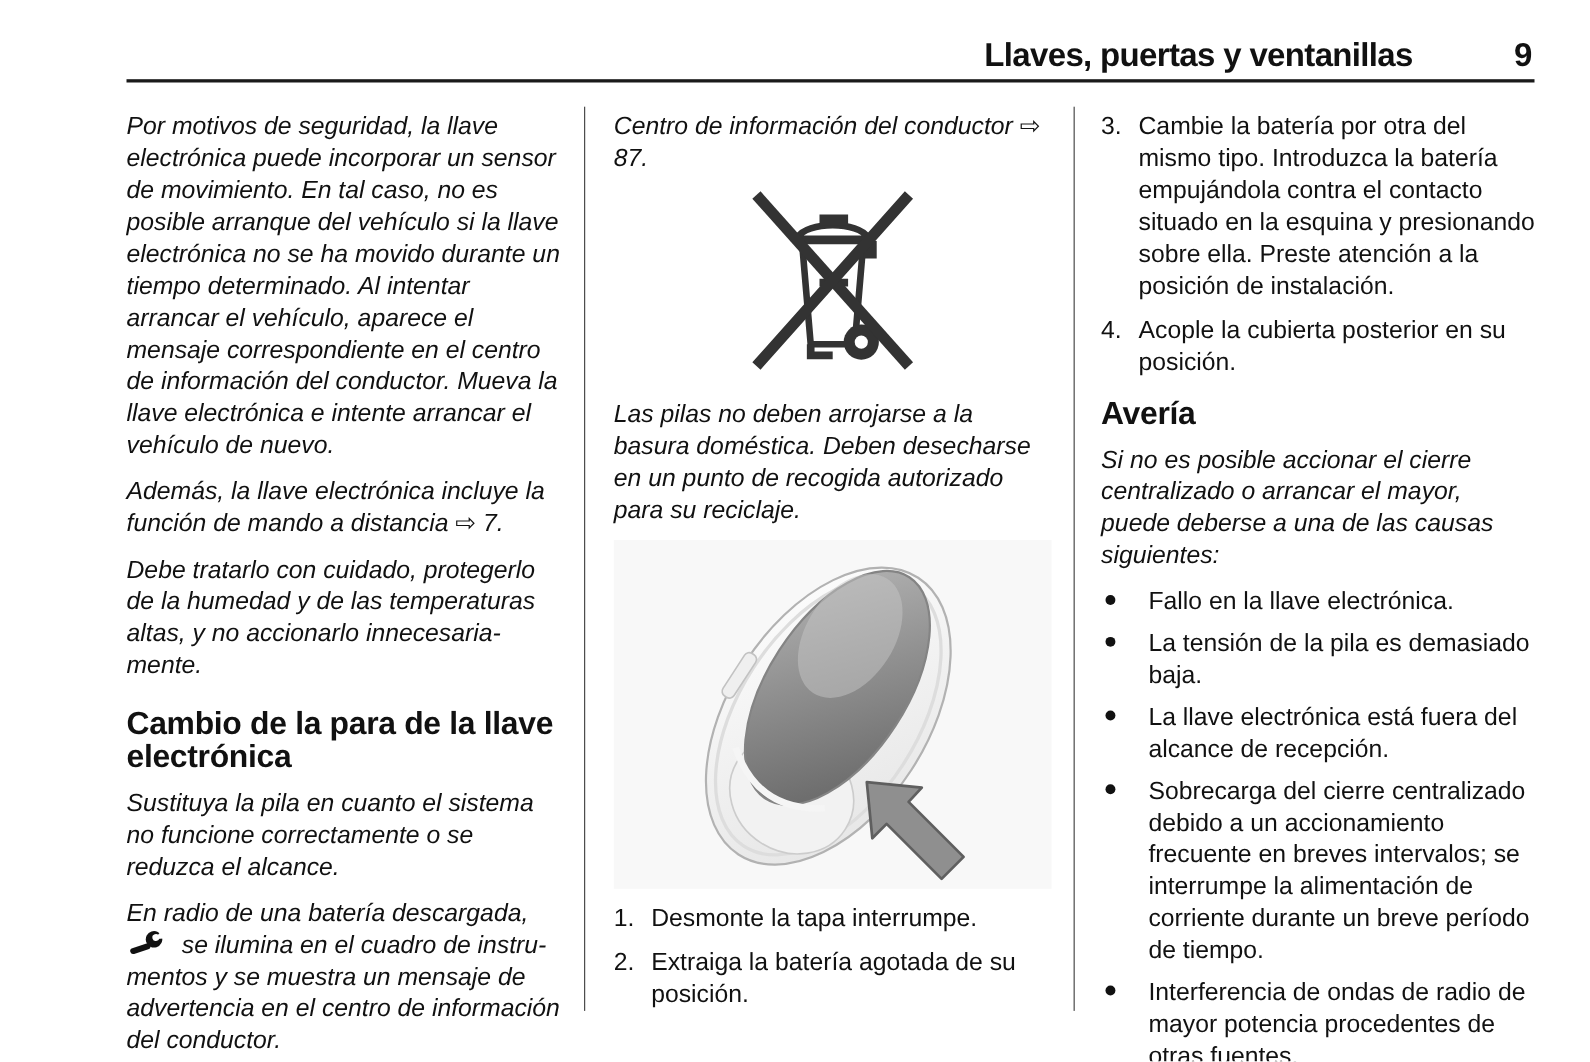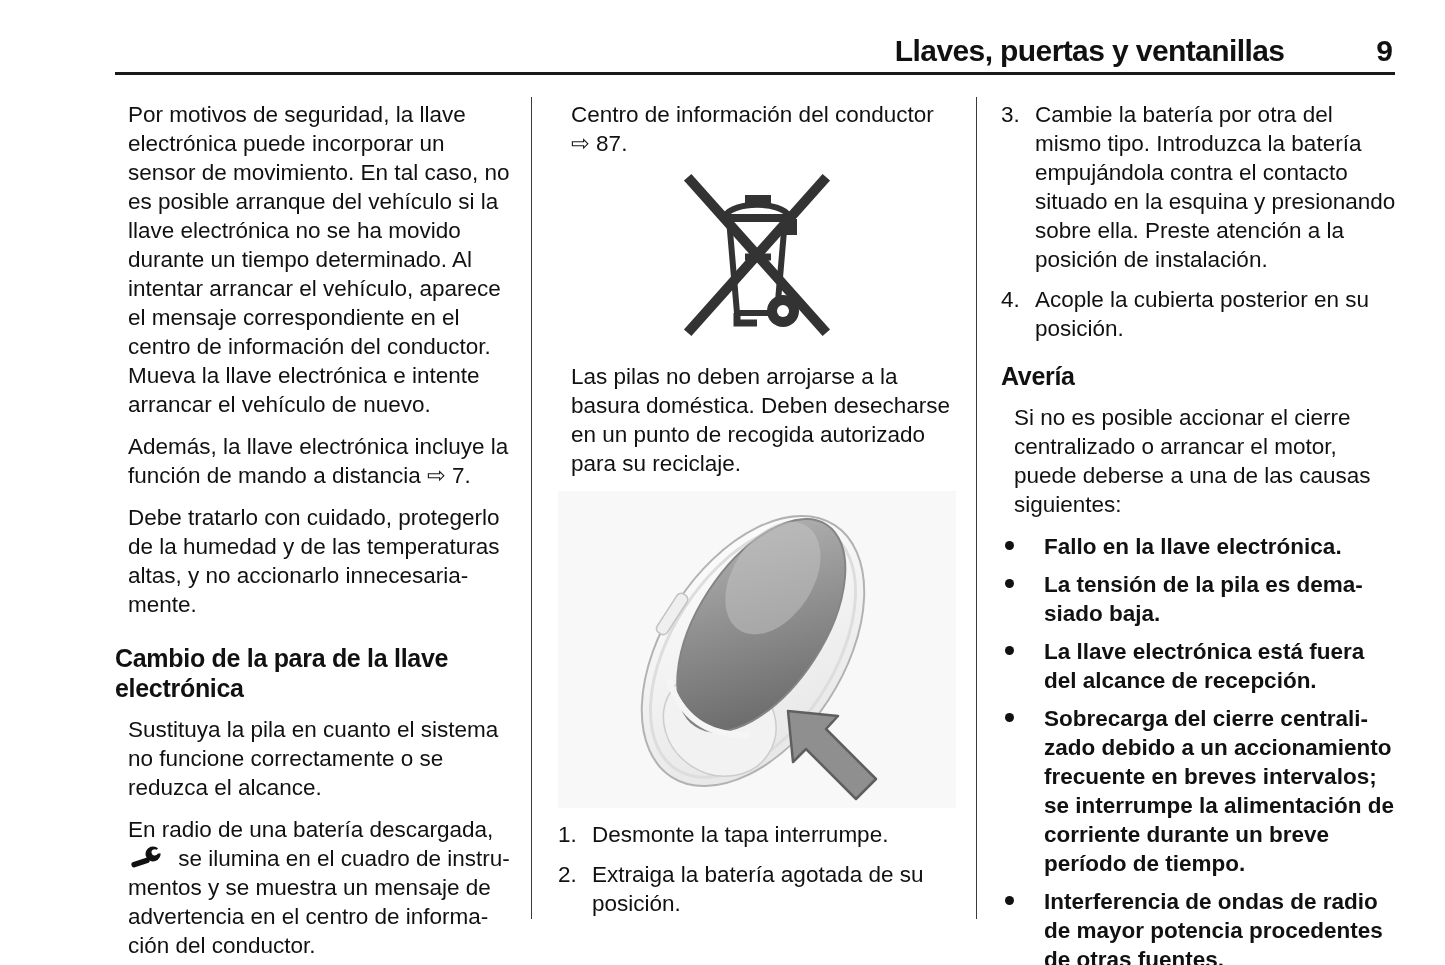--- a/index.html
+++ b/index.html
@@ -28,23 +28,23 @@
   }
   
   .col{position:absolute;top:100px;font-size:22.5px;line-height:29px;}
   .col1{left:115px;width:396px;}
   .col2{left:558px;width:398px;}
   .col3{left:1001px;width:395px;}
   .divider{position:absolute;top:97px;height:822px;width:1px;background:#3a3a3a;}
   .divider.d1{left:531px;}
   .divider.d2{left:976px;}
 
-  p{margin:0 0 13px 13px;}
+  p{margin:0 0 13px 0;font-style:italic;}
   .col h2{
-    font-size:25px;line-height:30px;font-weight:bold;
+    font-size:29px;line-height:30px;font-weight:bold;
     margin:24px 0 12px 0;letter-spacing:-0.3px;
   }
   .col3 h2{margin-top:18px;}
 
   
   .wrench{display:inline-block;vertical-align:-4px;margin:0 7px 0 1px;}
 
   
   .weee-wrap{text-align:center;margin:6px 0 16px 0;}
 
@@ -56,21 +56,21 @@
 
   
   .step{display:flex;margin:0 0 11px 0;}
   .step-num{flex:0 0 34px;}
   .step-text{flex:1;}
 
   
   .bullet{display:flex;margin:0 0 9px 0;}
   .dot-wrap{flex:0 0 43px;padding-top:9px;padding-left:4px;box-sizing:border-box;}
   .dot{display:block;width:9px;height:9px;border-radius:50%;background:#111;}
-  .bullet-text{flex:1;font-weight:bold;}
+  .bullet-text{flex:1;}
 </style>
 </head>
 <body>
 
 <div class="page">
 
   <div class="header">
     <span class="title">Llaves, puertas y ventanillas</span>
     <span class="pageno">9</span>
   </div>
@@ -175,21 +175,21 @@
     <div class="step">
       <span class="step-num">3.</span>
       <span class="step-text">Cambie la batería por otra del mismo tipo. Introduzca la batería empujándola contra el contacto situado en la esquina y presio­nando sobre ella. Preste atención a la posición de instalación.</span>
     </div>
     <div class="step">
       <span class="step-num">4.</span>
       <span class="step-text">Acople la cubierta posterior en su posición.</span>
     </div>
 
     <h2>Avería</h2>
-    <p>Si no es posible accionar el cierre centralizado o arrancar el motor, puede deberse a una de las causas siguientes:</p>
+    <p>Si no es posible accionar el cierre centralizado o arrancar el mayor, puede deberse a una de las causas siguientes:</p>
 
     <div class="bullet">
       <span class="dot-wrap">
           <span class="dot"></span>
         </span>
       <span class="bullet-text">Fallo en la llave electrónica.</span>
     </div>
     <div class="bullet">
       <span class="dot-wrap">
           <span class="dot"></span>

